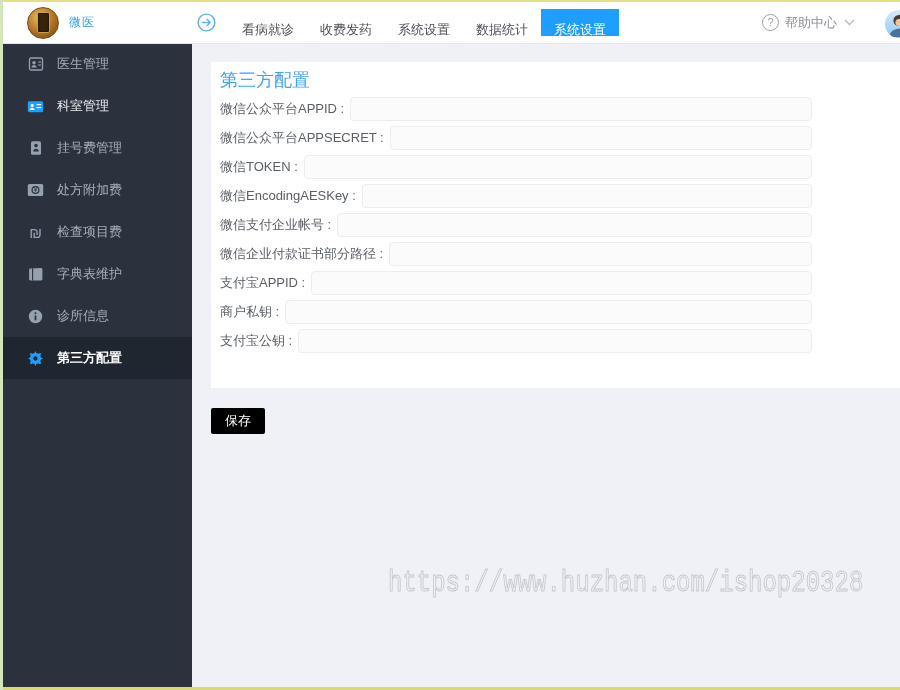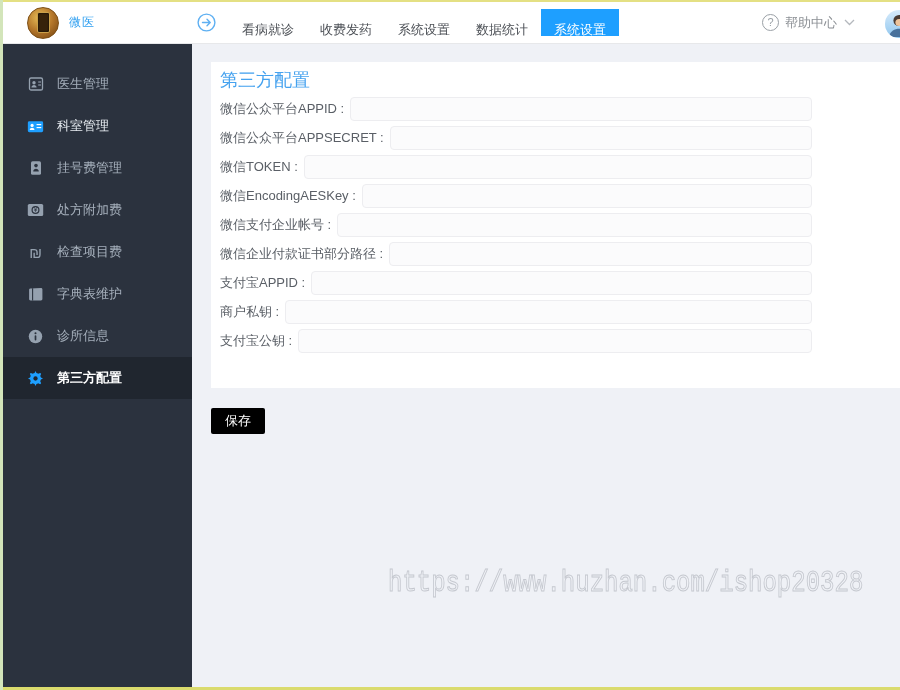--- a/index.html
+++ b/index.html
@@ -27,21 +27,21 @@
   .arrow-circle{width:19px;height:19px;margin-right:13px;display:flex;cursor:pointer;}
   .nav-item{padding:0 13px;height:27px;line-height:41px;font-size:13px;color:#4b4f55;cursor:pointer;white-space:nowrap;}
   .nav-item.active{background:#1e9fff;color:#fff;}
 
   .header-right{position:absolute;right:45px;top:0;height:41px;display:flex;align-items:center;color:#8c9095;font-size:13px;cursor:pointer;}
   .help-icon{width:15px;height:15px;border:1px solid #9aa0a6;border-radius:50%;font-size:11px;line-height:15px;text-align:center;color:#9aa0a6;margin-right:6px;}
   .chev{margin-left:7px;display:flex;}
   .avatar{position:absolute;right:-13px;top:8px;width:28px;height:28px;border-radius:50%;overflow:hidden;background:linear-gradient(180deg,#d7ebfb,#8fc6ee);cursor:pointer;z-index:11;}
 
   
-  .sidebar{position:absolute;left:0;top:43px;width:192px;bottom:0;background:#2b323e;padding-top:20px;box-sizing:border-box;z-index:5;}
+  .sidebar{position:absolute;left:0;top:43px;width:192px;bottom:0;background:#2b323e;box-sizing:border-box;z-index:5;}
   .side-item{height:42px;display:flex;align-items:center;padding-left:27px;color:#a6b0bc;font-size:13px;cursor:pointer;}
   .sicon{width:17px;height:17px;margin-right:13px;display:flex;align-items:center;justify-content:center;color:#95a1af;font-size:15px;line-height:17px;}
   .side-item.highlight{color:#e8edf2;}
   .side-item.highlight .sicon{color:#1e9fff;}
   .side-item.active{background:#20262f;border-left:3px solid #1e9fff;padding-left:24px;color:#ffffff;font-weight:bold;}
   .side-item.active .sicon{color:#1e9fff;}
 
   
   .card{position:absolute;left:211px;top:62px;right:0;height:326px;background:#fff;z-index:4;}
   .page-title{margin:0;padding:6px 0 0 9px;font-size:18px;font-weight:normal;color:#45a2ef;line-height:24px;}

